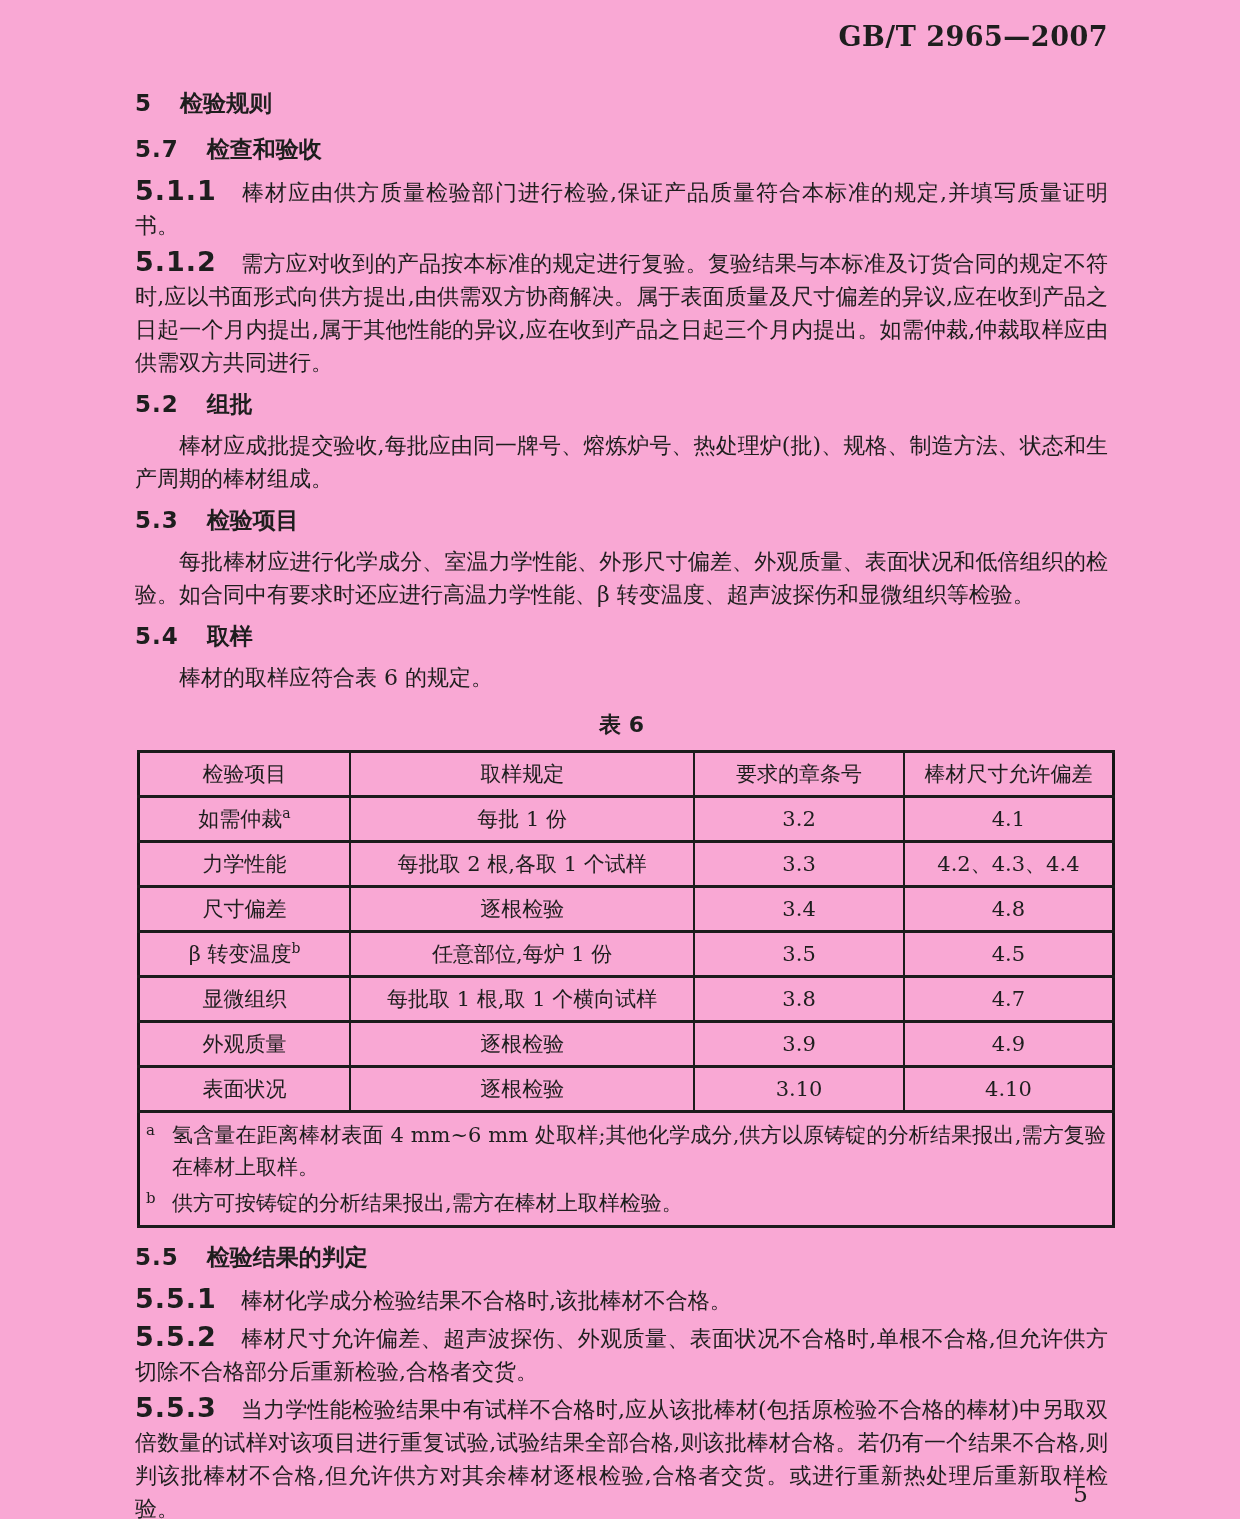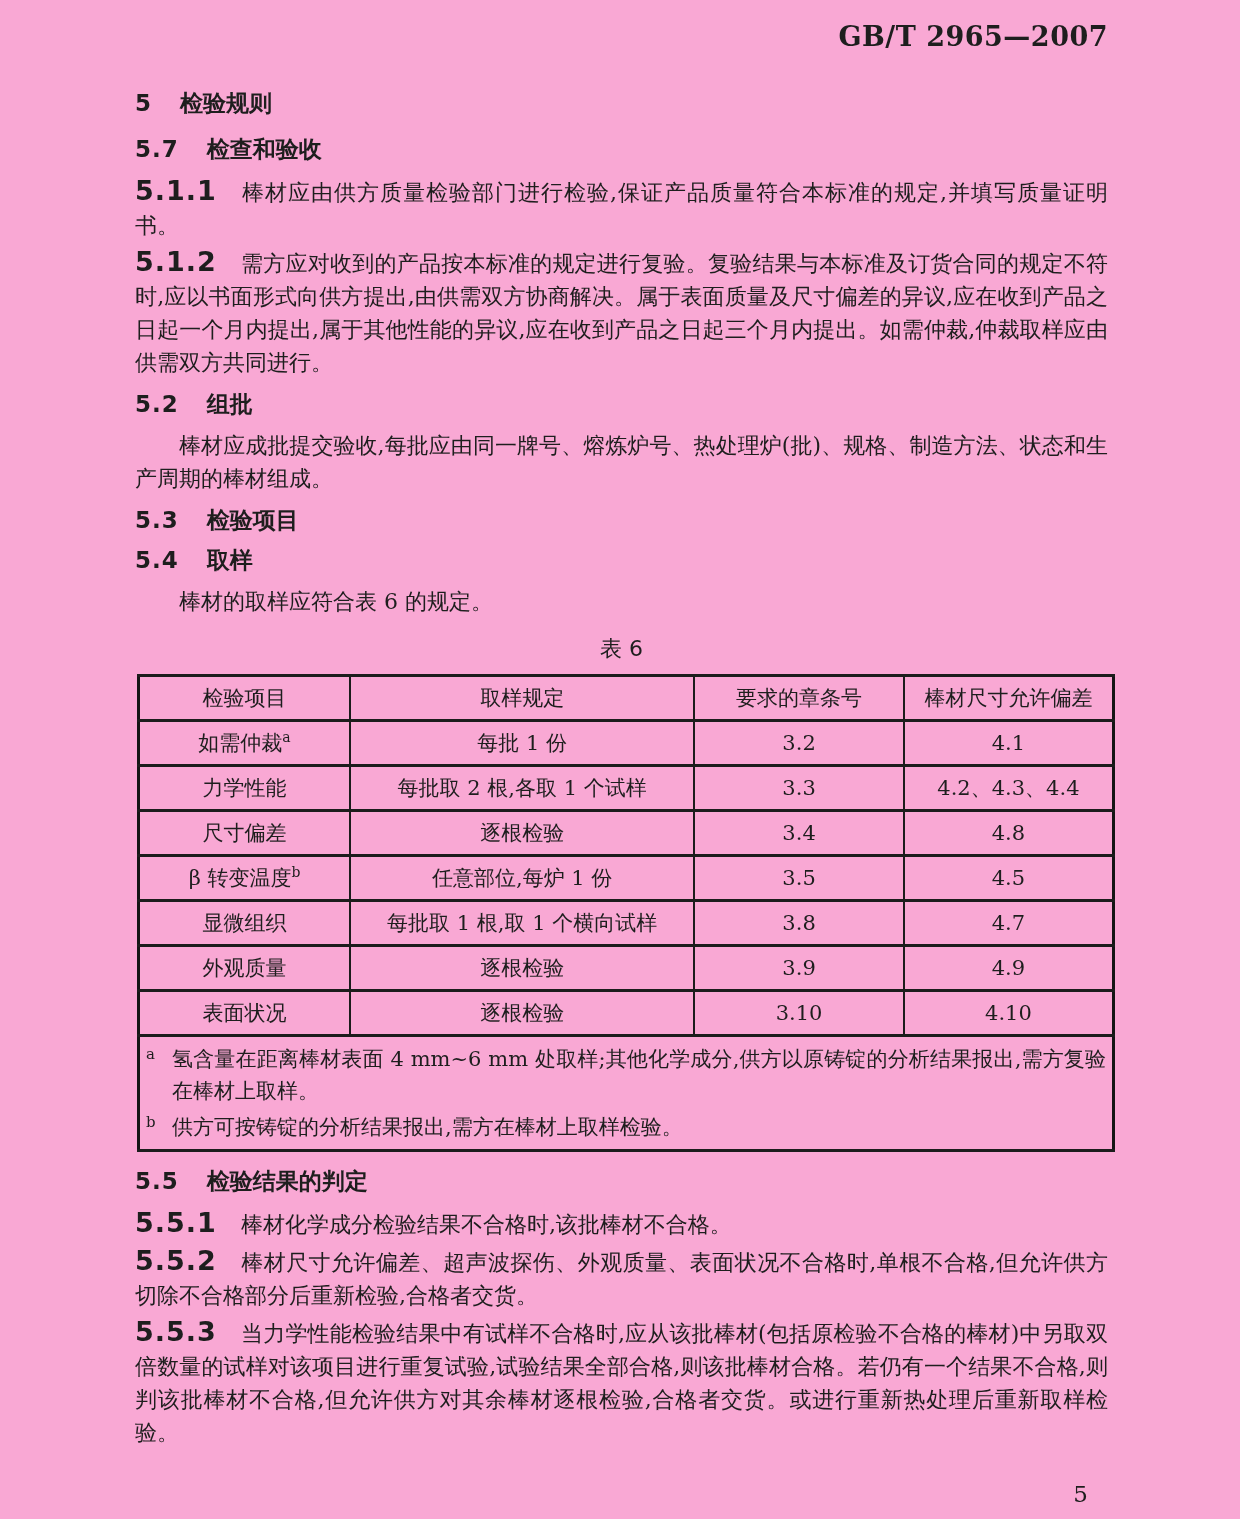--- a/index.html
+++ b/index.html
@@ -48,21 +48,21 @@
   }
   .para {
     margin: 3px 0;
     line-height: 33px;
     text-align: justify;
     text-indent: 2em;
   }
   .tbl-caption {
     text-align: center;
     font-family: "DejaVu Sans", sans-serif;
-    font-weight: normal;
+    font-weight: bold;
     font-size: 22px;
     margin: 16px 0 10px;
   }
   table.t6 {
     border-collapse: collapse;
     width: 978px;
     margin-left: 2px;
     table-layout: fixed;
     font-size: 21px;
   }
@@ -137,20 +137,23 @@
   </div>
 
   <p class="para">
     <span>棒材应成批提交验收,每批应由同一牌号、熔炼炉号、热处理炉(批)、规格、制造方法、状态和生产周期的棒材组成。</span>
   </p>
 
   <div class="heading">
     <span class="num">5.3</span><span>检验项目</span>
   </div>
 
+  <p class="para">
+    <span>每批棒材应进行化学成分、室温力学性能、外形尺寸偏差、外观质量、表面状况和低倍组织的检验。如合同中有要求时还应进行高温力学性能、β 转变温度、超声波探伤和显微组织等检验。</span>
+  </p>
 
   <div class="heading">
     <span class="num">5.4</span><span>取样</span>
   </div>
 
   <p class="para">
     <span>棒材的取样应符合表 6 的规定。</span>
   </p>
 
   <div class="tbl-caption">表 6</div>

